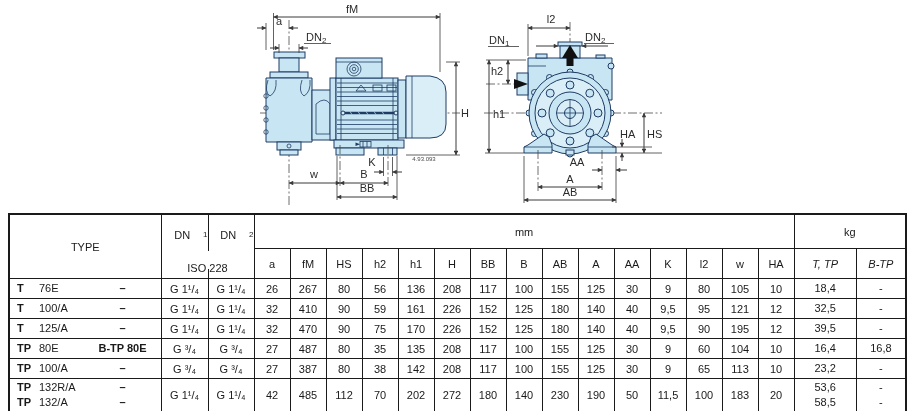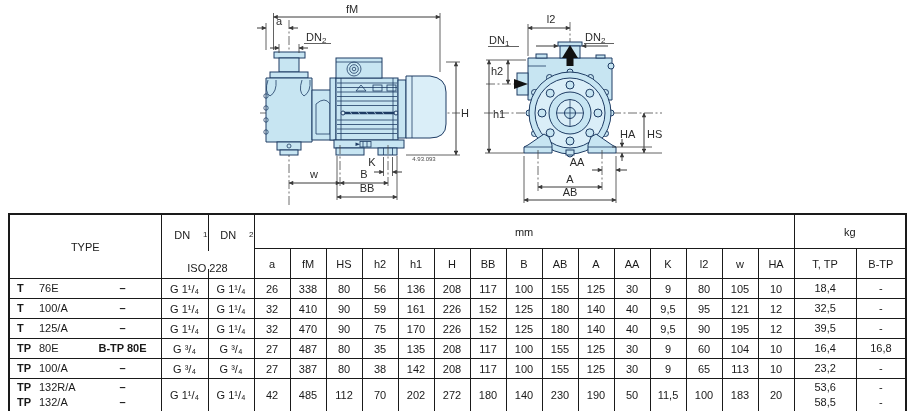--- a/index.html
+++ b/index.html
@@ -15,21 +15,21 @@
   .dimtxt{font-size:11px;}
   .subd{font-size:8px;}
   .reftxt{font-size:6px;fill:#4a4a4a;}
 
   .dimtable{position:absolute;left:8px;top:213px;border-collapse:collapse;table-layout:fixed;
             width:897px;font-size:11px;color:#1a1a1a;border:2px solid #1a1a1a;}
   .dimtable td,.dimtable th{border:1px solid #1a1a1a;text-align:center;vertical-align:middle;
             padding:0;font-weight:normal;overflow:hidden;}
   .hrow1 th{height:33px;}
   .hrow2 th{height:29px;}
-  .bold{font-weight:bold;}
+  .bold{font-weight:bold;font-style:italic;}
   td.type-cell{text-align:left;}
   .type-line{display:flex;align-items:center;line-height:15px;}
   .t-prefix{display:inline-block;width:22px;padding-left:7px;font-weight:bold;}
   .t-model{display:inline-block;flex:1;font-weight:normal;}
   .t-variant{display:inline-block;width:76px;text-align:center;font-weight:bold;}
   .dn-cell{position:relative;}
   .dn-top{position:absolute;top:0;left:0;right:0;height:40px;display:flex;}
   .dn-top span{flex:1;display:flex;align-items:center;justify-content:center;}
   .dn-div-top{position:absolute;left:50%;top:0;height:36px;border-left:1px solid #1a1a1a;}
   .dn-div-bot{position:absolute;left:50%;bottom:0;height:9px;border-left:1px solid #1a1a1a;}
@@ -332,21 +332,21 @@
           <td class="type-cell">
             <div class="type-line">
               <span class="t-prefix">T</span>
               <span class="t-model">76E</span>
               <span class="t-variant">–</span>
             </div>
           </td>
           <td>G 1¹/₄</td>
           <td>G 1¹/₄</td>
           <td>26</td>
-          <td>338</td>
+          <td>267</td>
           <td>80</td>
           <td>56</td>
           <td>136</td>
           <td>208</td>
           <td>117</td>
           <td>100</td>
           <td>155</td>
           <td>125</td>
           <td>30</td>
           <td>9</td>

